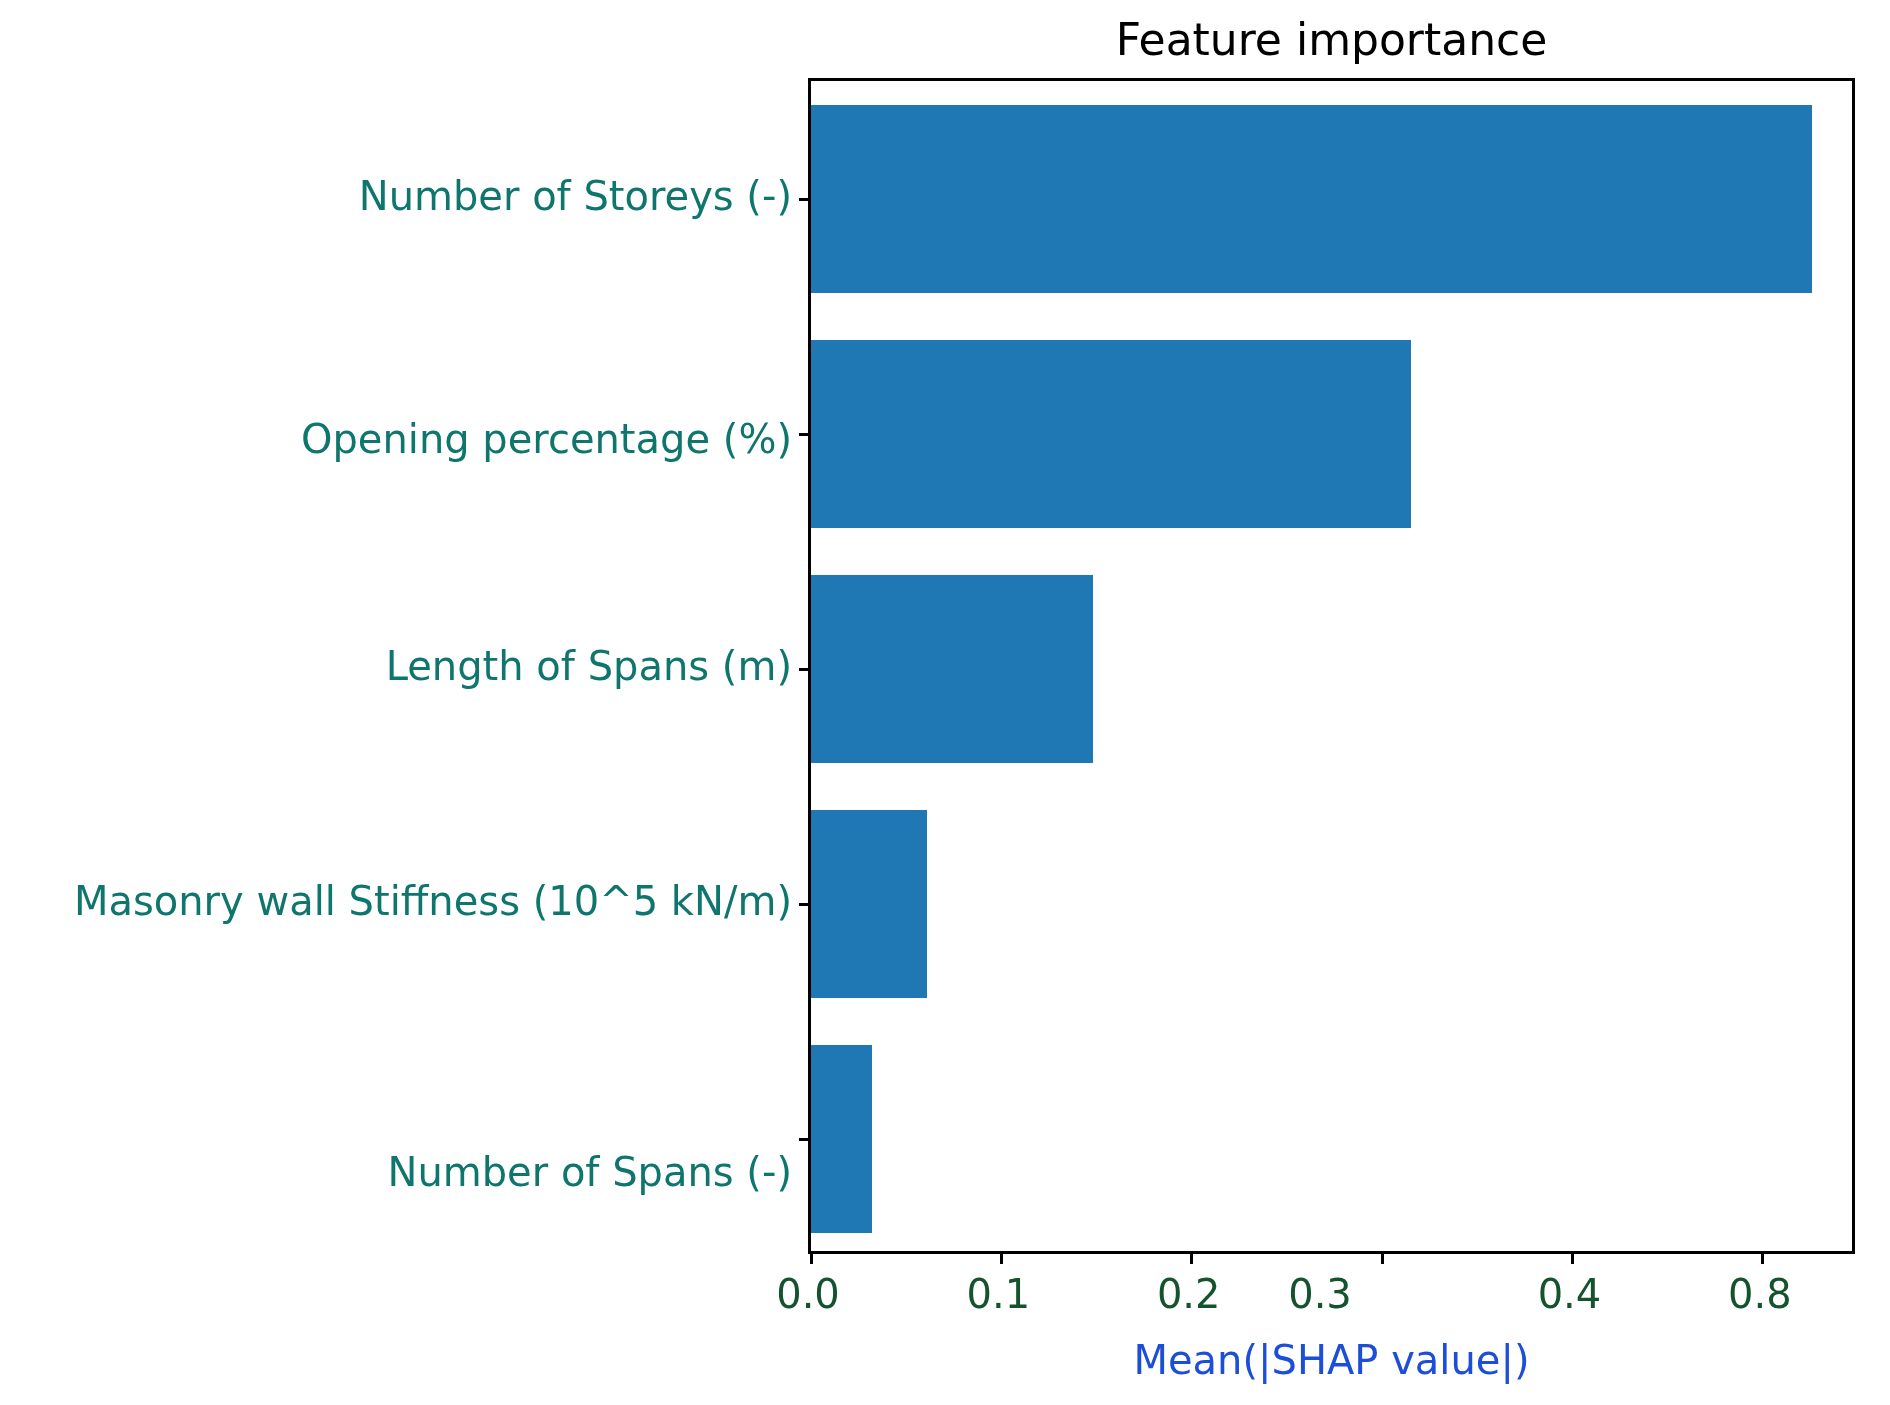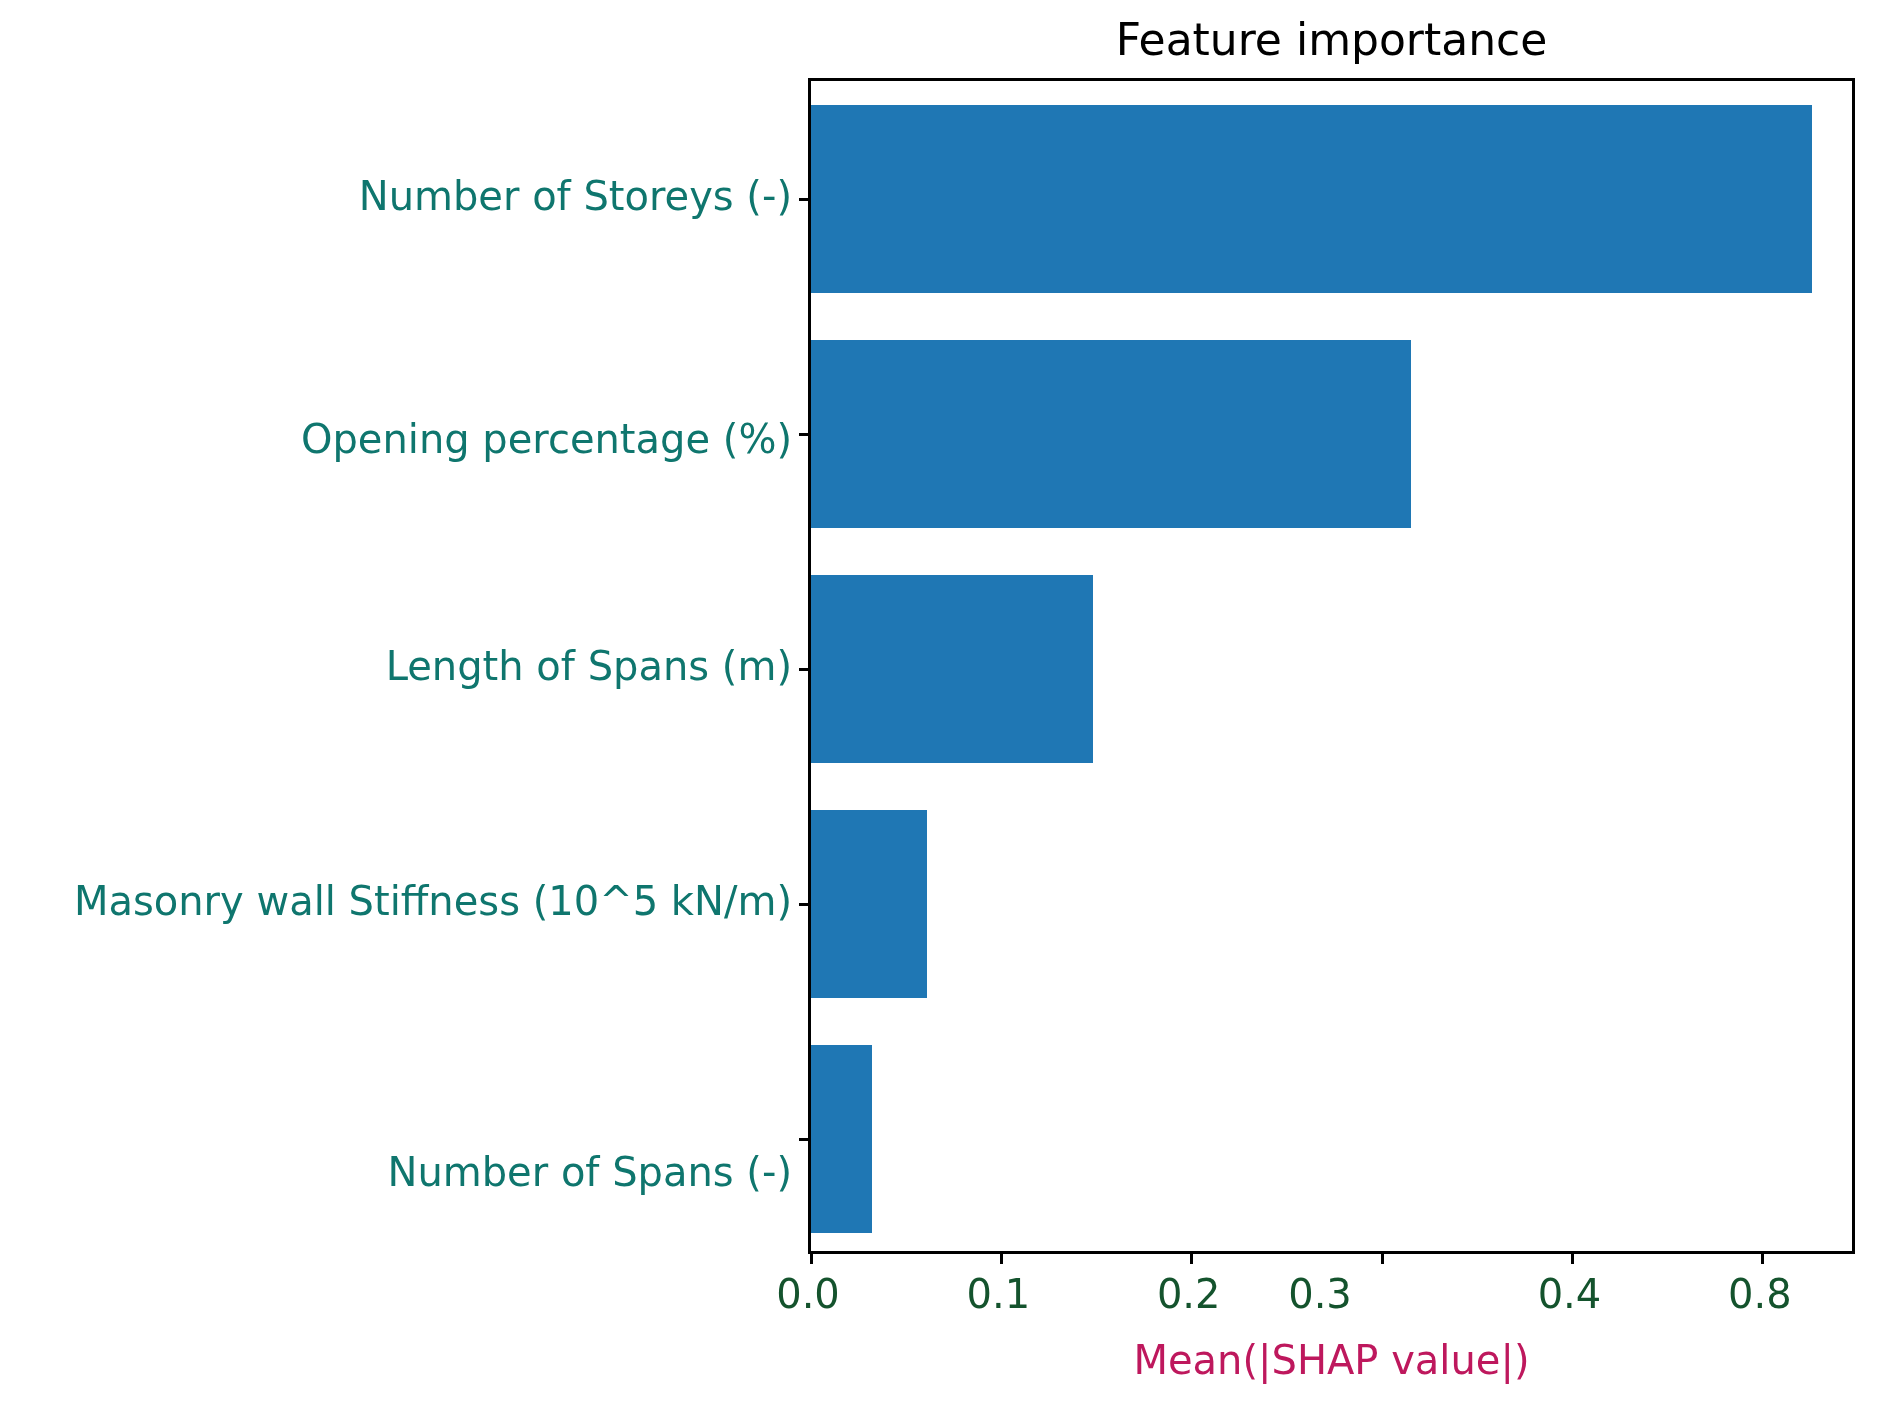--- a/index.html
+++ b/index.html
@@ -99,21 +99,21 @@
   }
   #xlabel {
     position: absolute;
     left: 808px;
     top: 1336px;
     width: 1047px;
     text-align: center;
     font-size: 40px;
     line-height: 48px;
     white-space: nowrap;
-    color: #be185d;
+    color: #1d4ed8;
   }
 </style>
 </head>
 <body>
 
 <div id="figure">
 
   <div id="chart-title">Feature importance</div>
 
   <div id="plot-area">

